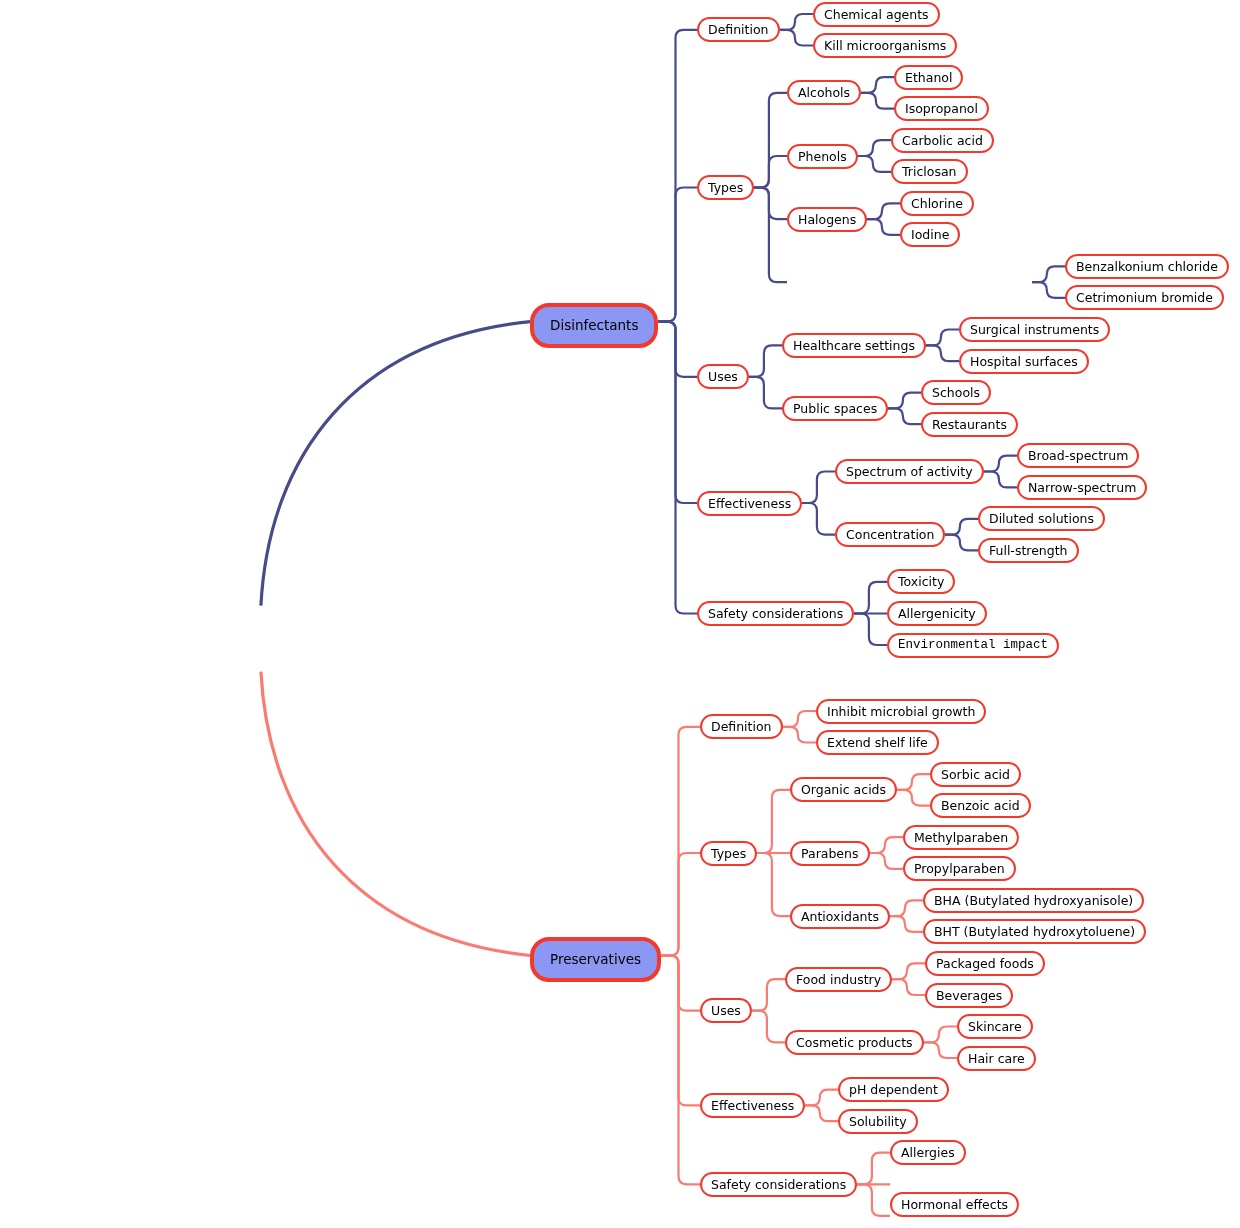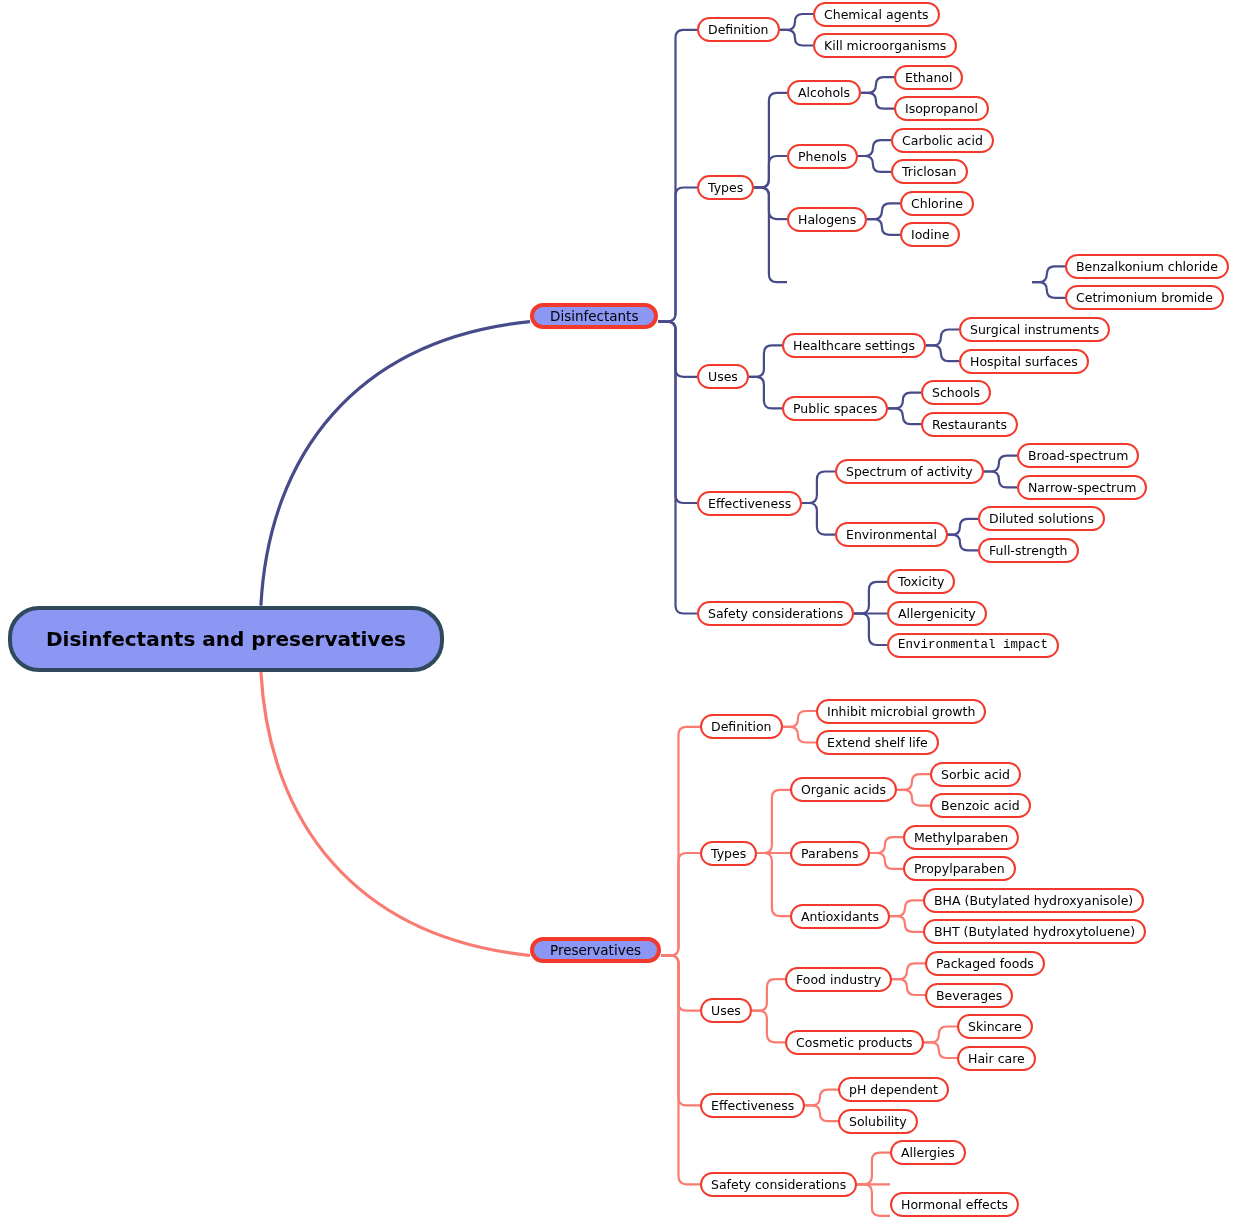--- a/index.html
+++ b/index.html
@@ -22,21 +22,21 @@
     background:#ffffff;color:#000;
     cursor:default;
   }
   .plain{
     height:25px;padding:0 9px;
     border:2px solid var(--red);
     border-radius:12.5px;
     font-size:12.5px;
   }
   .main{
-    height:26px;padding:0 16px;
+    height:45px;padding:0 16px;
     border:4px solid var(--red);
     border-radius:19px;
     background:var(--fill);
     font-size:13.5px;
   }
   .root{
     height:66px;padding:0 34px;
     border:4px solid var(--root-border);
     border-radius:31px;
     background:var(--fill);
@@ -106,21 +106,20 @@
       <path d="M 924.0 1042.3 L 931.0 1042.3 Q 938.9 1042.3 938.9 1050.2 L 938.9 1050.2 Q 938.9 1058.0 946.7 1058.0 L 957.0 1058.0" fill="none" stroke="#F97B71" stroke-width="2.2"></path>
       <path d="M 661.0 955.5 L 670.5 955.5 Q 678.5 955.5 678.5 963.5 L 678.5 1097.4 Q 678.5 1105.4 686.5 1105.4 L 700.0 1105.4" fill="none" stroke="#F97B71" stroke-width="2.2"></path>
       <path d="M 805.0 1105.4 L 812.0 1105.4 Q 819.9 1105.4 819.9 1097.5 L 819.9 1097.5 Q 819.9 1089.6 827.7 1089.6 L 838.0 1089.6" fill="none" stroke="#F97B71" stroke-width="2.2"></path>
       <path d="M 805.0 1105.4 L 812.0 1105.4 Q 819.9 1105.4 819.9 1113.3 L 819.9 1113.3 Q 819.9 1121.2 827.7 1121.2 L 838.0 1121.2" fill="none" stroke="#F97B71" stroke-width="2.2"></path>
       <path d="M 661.0 955.5 L 670.5 955.5 Q 678.5 955.5 678.5 963.5 L 678.5 1176.3 Q 678.5 1184.3 686.5 1184.3 L 700.0 1184.3" fill="none" stroke="#F97B71" stroke-width="2.2"></path>
       <path d="M 857.0 1184.3 L 863.9 1184.3 Q 871.9 1184.3 871.9 1176.3 L 871.9 1160.7 Q 871.9 1152.7 879.9 1152.7 L 890.0 1152.7" fill="none" stroke="#F97B71" stroke-width="2.2"></path>
       <path d="M 857.0 1184.3 L 890.0 1184.3" fill="none" stroke="#F97B71" stroke-width="2.2"></path>
       <path d="M 857.0 1184.3 L 863.9 1184.3 Q 871.9 1184.3 871.9 1192.3 L 871.9 1207.8 Q 871.9 1215.8 879.9 1215.8 L 890.0 1215.8" fill="none" stroke="#F97B71" stroke-width="2.2"></path>
     </svg>
   <div id="nodes">
-      <div class="node root" style="left: 8px; top: 605.6px;">Disinfectants and preservatives</div>
       <div class="node main" style="left: 530px; top: 302.6px;">Disinfectants</div>
       <div class="node plain" style="left: 697px; top: 17.3px;">Definition</div>
       <div class="node plain" style="left: 813px; top: 1.5px;">Chemical agents</div>
       <div class="node plain" style="left: 813px; top: 33px;">Kill microorganisms</div>
       <div class="node plain" style="left: 697px; top: 175px;">Types</div>
       <div class="node plain" style="left: 787px; top: 80.4px;">Alcohols</div>
       <div class="node plain" style="left: 894px; top: 64.6px;">Ethanol</div>
       <div class="node plain" style="left: 894px; top: 96.2px;">Isopropanol</div>
       <div class="node plain" style="left: 787px; top: 143.5px;">Phenols</div>
       <div class="node plain" style="left: 891px; top: 127.7px;">Carbolic acid</div>
@@ -134,21 +133,21 @@
       <div class="node plain" style="left: 782px; top: 332.8px;">Healthcare settings</div>
       <div class="node plain" style="left: 959px; top: 317px;">Surgical instruments</div>
       <div class="node plain" style="left: 959px; top: 348.6px;">Hospital surfaces</div>
       <div class="node plain" style="left: 782px; top: 395.9px;">Public spaces</div>
       <div class="node plain" style="left: 921px; top: 380.1px;">Schools</div>
       <div class="node plain" style="left: 921px; top: 411.7px;">Restaurants</div>
       <div class="node plain" style="left: 697px; top: 490.5px;">Effectiveness</div>
       <div class="node plain" style="left: 835px; top: 459px;">Spectrum of activity</div>
       <div class="node plain" style="left: 1017px; top: 443.2px;">Broad-spectrum</div>
       <div class="node plain" style="left: 1017px; top: 474.8px;">Narrow-spectrum</div>
-      <div class="node plain" style="left: 835px; top: 522.1px;">Environmental</div>
+      <div class="node plain" style="left: 835px; top: 522.1px;">Concentration</div>
       <div class="node plain" style="left: 978px; top: 506.3px;">Diluted solutions</div>
       <div class="node plain" style="left: 978px; top: 537.9px;">Full-strength</div>
       <div class="node plain" style="left: 697px; top: 601px;">Safety considerations</div>
       <div class="node plain" style="left: 887px; top: 569.4px;">Toxicity</div>
       <div class="node plain" style="left: 887px; top: 601px;">Allergenicity</div>
       <div class="node plain" style="left: 887px; top: 632.5px; font-family: Liberation Mono, monospace;">Environmental impact</div>
       <div class="node main" style="left: 530px; top: 936.5px;">Preservatives</div>
       <div class="node plain" style="left: 700px; top: 714.3px;">Definition</div>
       <div class="node plain" style="left: 816px; top: 698.5px;">Inhibit microbial growth</div>
       <div class="node plain" style="left: 816px; top: 730px;">Extend shelf life</div>

